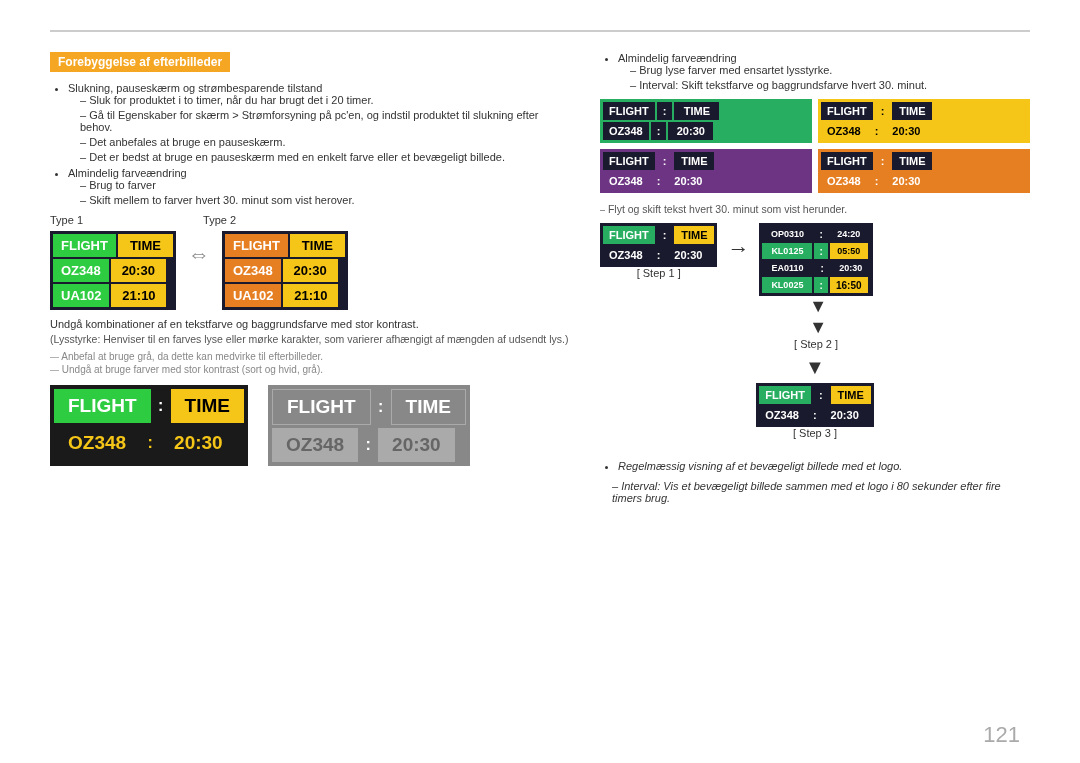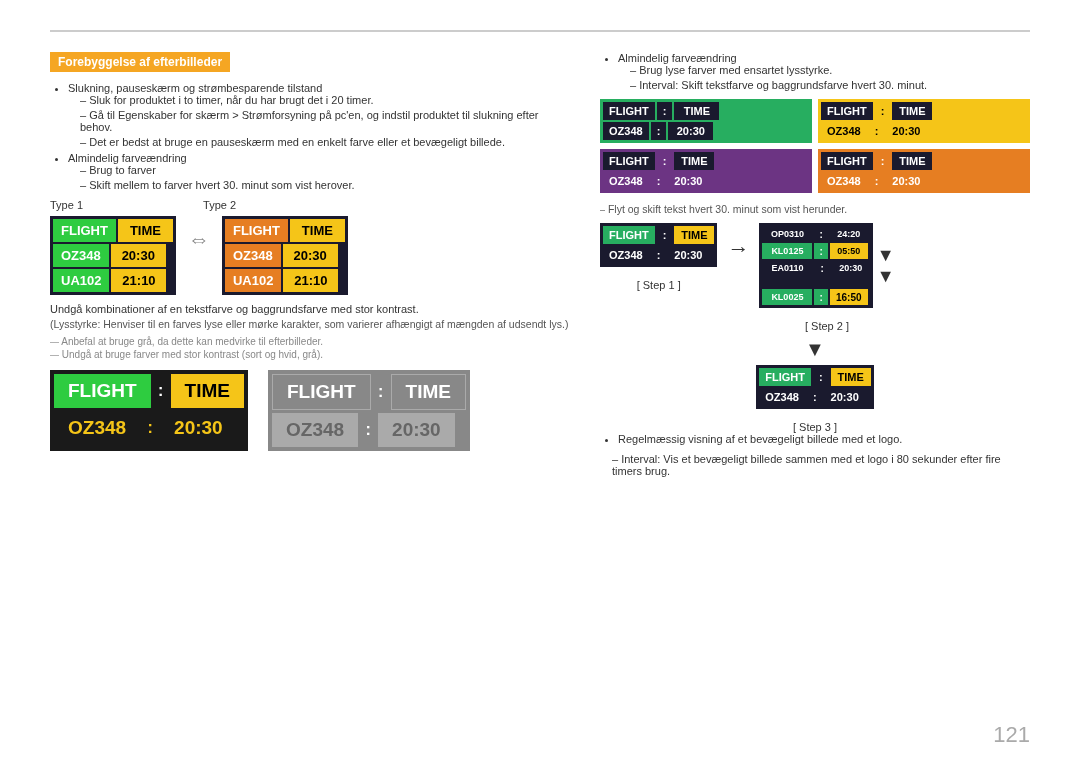--- a/index.html
+++ b/index.html
@@ -170,25 +170,25 @@
       align-items: center;
       justify-content: center;
       font-weight: bold;
       font-size: 11px;
       padding: 3px 6px;
       min-width: 45px;
       min-height: 18px;
     }
     .mc-dark { background: #1a1a2e; color: #fff; }
     .step-box { display: flex; flex-direction: column; align-items: center; }
-    .step-label { font-size: 11px; color: #333; margin-top: 12px; }
+    .step-label { font-size: 11px; color: #333; margin-top: 0; }
     .page-num {
       position: absolute;
       bottom: 15px;
-      right: 50px;
+      right: 60px;
       font-size: 22px;
       color: #aaa;
     }
     .sbc {
       display: flex;
       align-items: center;
       justify-content: center;
       font-weight: bold;
       font-size: 10px;
       padding: 2px 5px;
@@ -219,20 +219,21 @@
 
       <div class="section-title">Forebyggelse af efterbilleder</div>
 
 
       <ul class="bullet-list">
         <li>
           <span>Slukning, pauseskærm og strømbesparende tilstand</span>
           <ul class="sub-list">
             <li>Sluk for produktet i to timer, når du har brugt det i 20 timer.</li>
             <li>Gå til Egenskaber for skærm &gt; Strømforsyning på pc'en, og indstil produktet til slukning efter behov.</li>
+            <li>Det anbefales at bruge en pauseskærm.</li>
             <li>Det er bedst at bruge en pauseskærm med en enkelt farve eller et bevægeligt billede.</li>
           </ul>
         </li>
         <li>
           <span>Almindelig farveændring</span>
           <ul class="sub-list">
             <li>Brug to farver</li>
             <li>Skift mellem to farver hvert 30. minut som vist herover.</li>
           </ul>
         </li>
@@ -408,38 +409,38 @@
               <div class="mc" style="background:#1a1a2e;color:#fff;min-width:10px;">:</div>
               <div class="mc" style="background:#1a1a2e;color:#fff;min-width:40px;">20:30</div>
             </div>
           </div>
           <span class="step-label">[ Step 1 ]</span>
         </div>
 
         <div style="font-size:22px;color:#333;margin-top:10px;">→</div>
 
         <div class="step-box">
-          <div style="display:flex;flex-direction:row;align-items:center;">
+          <div style="display:flex;flex-direction:column;align-items:center;">
             <div style="display:flex;flex-direction:column;background:#1a1a2e;padding:3px;gap:1px;">
               <div style="display:flex;gap:2px;">
                 <div class="sbc sbc-dark" style="font-size:9px;min-width:50px;">OP0310</div>
                 <div class="sbc sbc-dark" style="min-width:8px;">:</div>
                 <div class="sbc sbc-dark" style="font-size:9px;min-width:38px;">24:20</div>
               </div>
               <div style="display:flex;gap:2px;">
                 <div class="sbc sbc-green" style="font-size:9px;min-width:50px;">KL0125</div>
                 <div class="sbc sbc-green" style="min-width:8px;">:</div>
                 <div class="sbc sbc-yellow" style="font-size:9px;min-width:38px;color:#000;">05:50</div>
               </div>
               <div style="display:flex;gap:3px;">
                 <div class="sbc sbc-dark" style="font-size:9px;min-width:50px;">EA0110</div>
                 <div class="sbc sbc-dark" style="min-width:8px;">:</div>
                 <div class="sbc sbc-dark" style="font-size:9px;min-width:38px;">20:30</div>
               </div>
-              <div style="display:flex;gap:2px;margin-top:12px;">
+              <div style="display:flex;gap:2px;">
                 <div class="sbc sbc-green" style="font-size:9px;min-width:50px;">KL0025</div>
                 <div class="sbc sbc-green" style="min-width:8px;">:</div>
                 <div class="sbc sbc-yellow" style="font-size:10px;min-width:38px;color:#000;">16:50</div>
               </div>
             </div>
             <div class="right-arrows">
               <span>▼</span>
               <span>▼</span>
             </div>
           </div>
@@ -459,21 +460,21 @@
           </div>
           <div style="display:flex;gap:2px;">
             <div class="mc" style="background:#1a1a2e;color:#fff;min-width:45px;">OZ348</div>
             <div class="mc" style="background:#1a1a2e;color:#fff;min-width:10px;">:</div>
             <div class="mc" style="background:#1a1a2e;color:#fff;min-width:40px;">20:30</div>
           </div>
         </div>
         <span class="step-label">[ Step 3 ]</span>
       </div>
 
-      <div style="margin-top:0;">
+      <div style="margin-top:21px;font-style:italic;">
         <ul class="bullet-list">
           <li>Regelmæssig visning af et bevægeligt billede med et logo.</li>
         </ul>
         <ul class="sub-list" style="padding-left:12px;">
           <li>Interval: Vis et bevægeligt billede sammen med et logo i 80 sekunder efter fire timers brug.</li>
         </ul>
       </div>
 
     </div>
 

